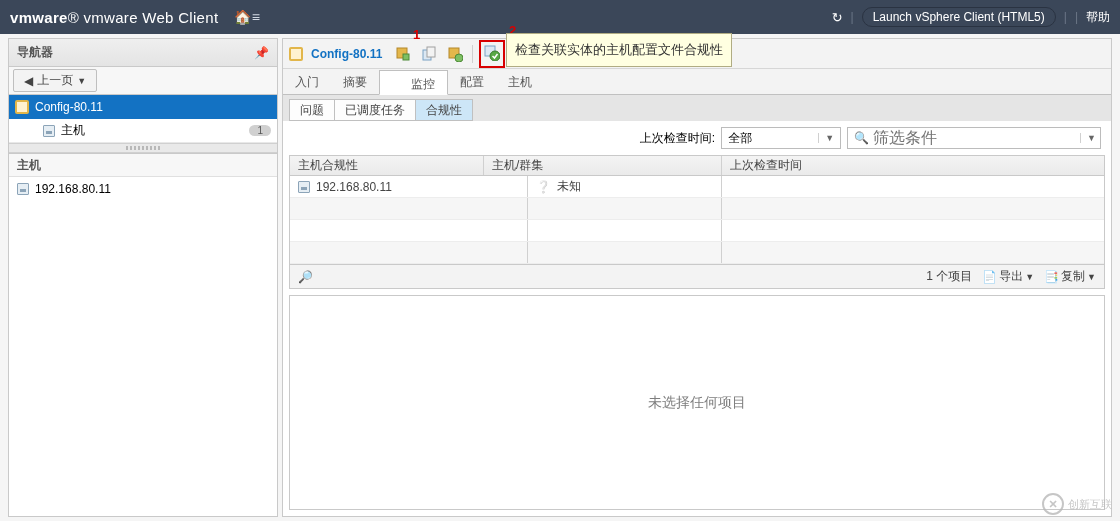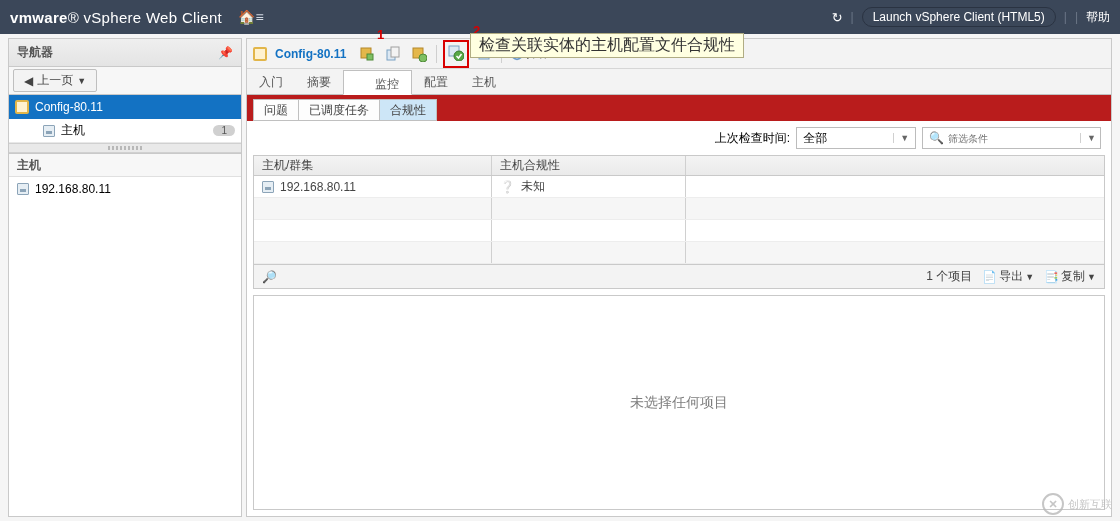--- a/index.html
+++ b/index.html
@@ -13,21 +13,21 @@
 .top-right { display: flex; align-items: center; gap: 8px; }
 .top-right .refresh-ic { cursor: pointer; font-size: 13px; color: #fff; }
 .top-right .sep { color: #6b7687; }
 .launch-btn { border: 1px solid #2a3342; background: #3b4759; color: #fff; padding: 2px 10px; font-size: 12px; cursor: pointer; border-radius: 10px; }
 .user-link, .help-link { color: #fff; cursor: pointer; }
 .user-link .dd { font-size: 9px; margin-left: 4px; }
 
 .body-wrap { display: flex; height: 487px; background: #f5f5f5; }
 
 
-.navigator { width: 234px; border: 1px solid #c9c9c9; margin: 4px 2px 4px 8px; background: #f7f7f7; display: flex; flex-direction: column; }
+.navigator { width: 270px; border: 1px solid #c9c9c9; margin: 4px 2px 4px 8px; background: #f7f7f7; display: flex; flex-direction: column; }
 .nav-header { height: 28px; background: linear-gradient(#efefef,#e4e4e4); border-bottom:1px solid #c9c9c9; display:flex; align-items:center; padding:0 8px; font-weight:700; color:#555; }
 .nav-header .pin { margin-left:auto; color:#888; cursor:pointer; }
 .nav-prev-row { height: 28px; border-bottom:1px solid #c9c9c9; display:flex; align-items:center; }
 .prev-btn { margin-left:4px; border:1px solid #bfbfbf; background:#f3f3f3; padding:2px 10px; font-size:12px; cursor:pointer; border-radius:2px; display:flex; align-items:center; gap:4px; color:#444; }
 .prev-btn .dd { font-size:9px; }
 .tree-row { height:24px; display:flex; align-items:center; padding:0 6px; gap:6px; cursor:pointer; }
 .tree-row.sel { background:#1372c3; color:#fff; }
 .tree-row.child { padding-left:34px; background:#fff; border-bottom:1px solid #e8e8e8; }
 .tree-row .badge { margin-left:auto; background:#d0d0d0; color:#555; border-radius:8px; padding:0 8px; font-size:10px; }
 .hosts-hdr { height:24px; border-top:1px solid #c9c9c9; border-bottom:1px solid #e0e0e0; padding:0 8px; display:flex; align-items:center; font-weight:700; color:#555; background:#f7f7f7; }
@@ -42,38 +42,38 @@
 .tb-title { font-weight:700; color:#1372c3; margin-right:4px; }
 .profile-ic { width:14px; height:14px; background:#e2b64a; border-radius:2px; position:relative; }
 .profile-ic:after { content:""; position:absolute; inset:2px; background:#fff2d0; }
 .tb-ic { width:18px; height:18px; cursor:pointer; display:inline-flex; align-items:center; justify-content:center; border-radius:2px; }
 .tb-ic svg { width:16px; height:16px; }
 .tb-sep { width:1px; height:18px; background:#cfcfcf; }
 .red-box { border:2px solid #d80000; padding:2px; margin:-4px -2px; }
 .actions-menu { display:flex; align-items:center; gap:2px; cursor:pointer; color:#444; }
 .actions-menu .dd { font-size:9px; }
 .annot { position:absolute; color:#d80000; font-size:13px; font-weight:700; pointer-events:none; }
-.tooltip { position:absolute; background:#ffffe1; border:1px solid #b0ac83; padding:1px 8px; font-size:16px; color:#333; white-space:nowrap; }
-
-.main-tabs, .sub-tabs { display:flex; border-bottom:1px solid #c0c0c0; background:#b91c1c; }
+.tooltip { position:absolute; background:#ffffe1; border:1px solid #b0ac83; padding:7px 8px; font-size:13px; color:#333; white-space:nowrap; }
+
+.main-tabs, .sub-tabs { display:flex; border-bottom:1px solid #c0c0c0; background:#e5e5e5; }
 .main-tabs { height:26px; background:#f3f3f3; }
 .sub-tabs { height:26px; padding:4px 0 0 6px; border-bottom:none; }
 .mtab { padding:5px 12px 4px; color:#555; cursor:pointer; border-right:0; }
 .mtab.active { background:#fff; border:1px solid #c0c0c0; border-bottom:1px solid #fff; position:relative; top:1px;padding-left:31px; }
 .red-mtab { border:2px solid #d80000; }
 .stab { border:1px solid #c0c0c0; padding:2px 10px; color:#444; cursor:pointer; margin-right:-1px; background:#fdfdfd; }
 .stab.active { background:#cde6f7; }
 
 .filter-row { display:flex; align-items:center; padding:6px 10px; gap:6px; }
 .filter-row .push { margin-left:auto; }
 .select-like { border:1px solid #bcbcbc; background:#fff; height:22px; display:flex; align-items:center; padding:0 6px; min-width:120px; cursor:pointer; }
 .select-like .dd { margin-left:auto; border-left:1px solid #d0d0d0; padding-left:6px; color:#666; font-size:9px; }
 .search-box { border:1px solid #bcbcbc; background:#fff; height:22px; display:flex; align-items:center; padding:0 4px 0 6px; min-width:150px; }
 .search-box .mag { color:#888; margin-right:4px; }
-.search-box input { border:none; outline:none; font-size:10px; flex:1; color:#888; }
+.search-box input { border:none; outline:none; font-size:16px; flex:1; color:#888; }
 .search-box .dd { border-left:1px solid #d0d0d0; padding-left:6px; color:#666; font-size:9px; cursor:pointer; }
 
 .grid { border:1px solid #c9c9c9; margin:0 6px; display:flex; flex-direction:column; }
 .gh-row { display:flex; background:linear-gradient(#f4f4f4,#eaeaea); border-bottom:1px solid #c9c9c9; height:20px; }
 .gcell { display:flex; align-items:center; padding:0 8px; color:#444; }
 .c1 { width:238px; border-right:1px solid #d0d0d0; }
 .c2 { width:194px; border-right:1px solid #d0d0d0; }
 .c3 { flex:1; }
 .gd-row { display:flex; height:22px; border-bottom:1px solid #ededed; background:#fff; }
 .gd-row.alt { background:#f6f6f6; }
@@ -89,21 +89,21 @@
 .watermark .wm-ic { width:22px; height:22px; border:2px solid #b8b8b8; border-radius:50%; display:flex; align-items:center; justify-content:center; font-weight:700;}
 
 .host-glyph { width:12px; height:12px; border:1px solid #8ca4b8; background:#e6eef4; border-radius:1px; position:relative; }
 .host-glyph:after { content:""; position:absolute; left:2px; right:2px; bottom:2px; height:3px; background:#8ca4b8; }
 </style>
 </head>
 <body>
 
 <div class="top-bar">
   <span class="logo-text">
-    <span class="vmware">vmware</span><span>® </span><span>vSphere Web Client</span>
+    <span class="vmware">vmware</span><span>® </span><span>vmware Web Client</span>
   </span>
   <span class="home-icon">🏠≡</span>
   <span class="top-spacer"></span>
   <div class="top-right">
     <span class="refresh-ic">↻</span>
     <span class="sep">|</span>
     <button class="launch-btn">Launch vSphere Client (HTML5)</button>
     <span class="sep">|</span>
     <span class="sep">|</span>
     <span class="help-link">帮助</span>
@@ -219,22 +219,23 @@
       </div>
       <div class="search-box">
         <span class="mag">🔍</span>
         <input placeholder="筛选条件" style="">
         <span class="dd">▼</span>
       </div>
     </div>
 
     <div class="grid">
       <div class="gh-row">
+        <div class="gcell c2">主机合规性</div>
         <div class="gcell c1">主机/群集</div>
-        <div class="gcell c2">主机合规性</div>
+        <div class="gcell c3">上次检查时间</div>
       </div>
       <div class="gd-row">
         <div class="gcell c1">
             <span class="host-glyph"></span>
             <span>192.168.80.11</span>
           </div>
         <div class="gcell c2">
             <span>❔</span>
             <span>未知</span>
           </div>

